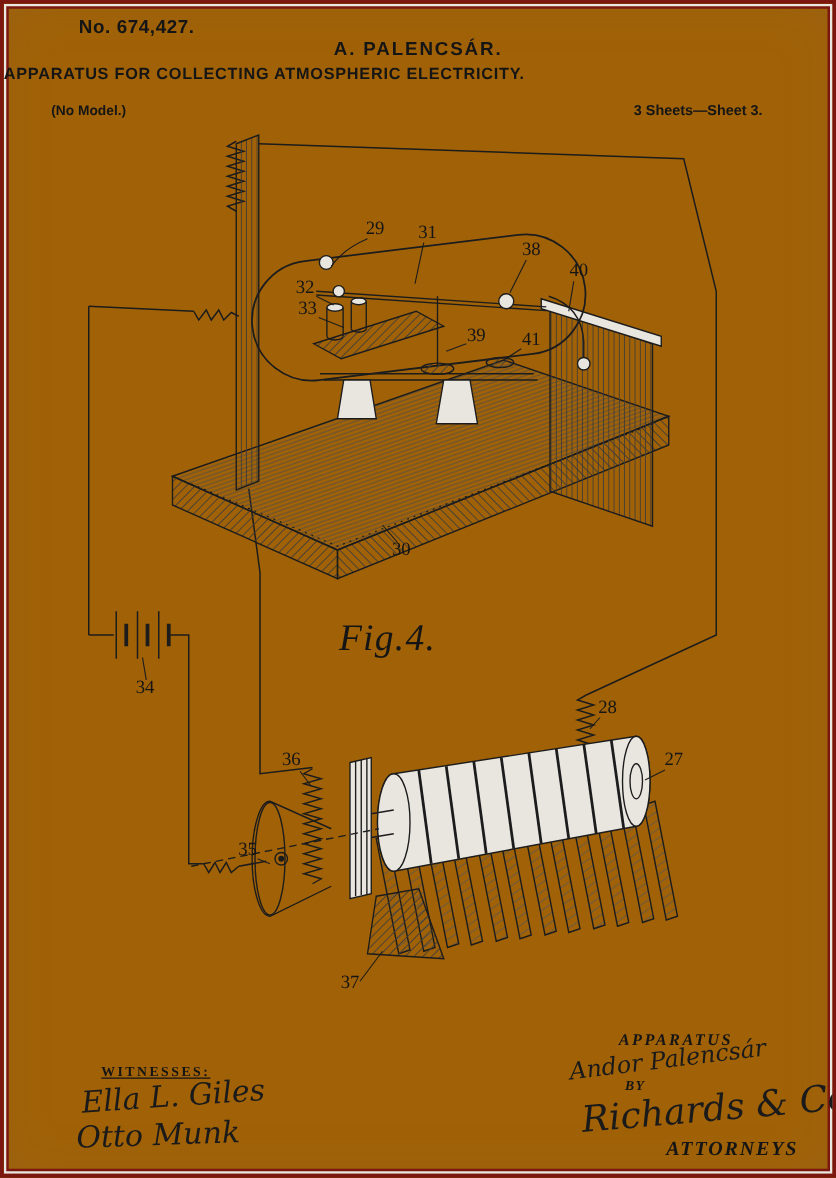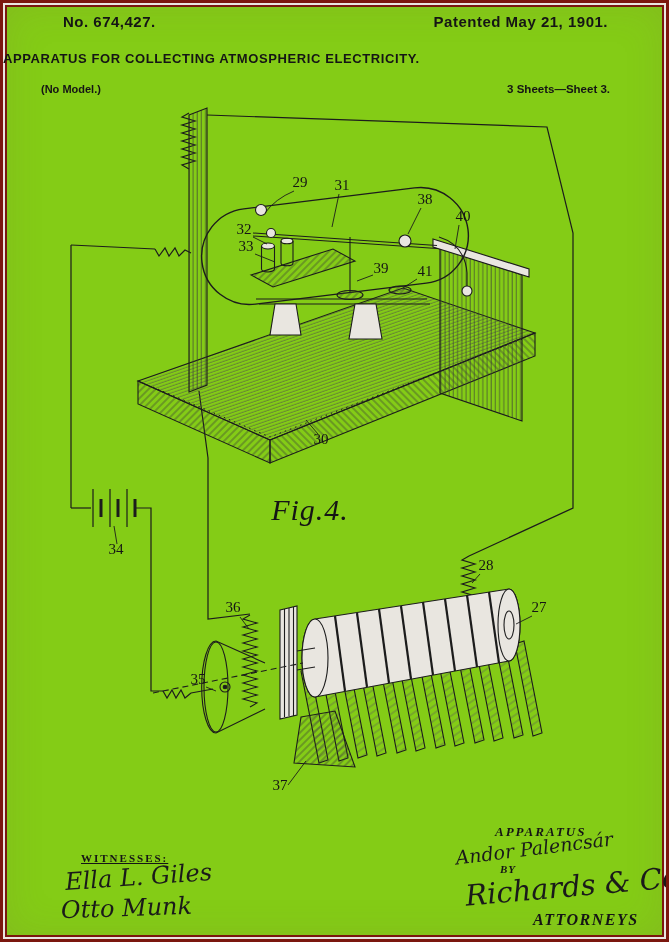--- a/index.html
+++ b/index.html
@@ -1,18 +1,18 @@
 <!DOCTYPE html>
 <html><head>
 <meta charset="utf-8">
 <style>
   html,body{margin:0;padding:0;background:#5a0f0a;}
   .page{
     position:relative; width:669px; height:942px; box-sizing:border-box;
-    background:#84cc16;
+    background:#a16207;
     border:3px solid #7b170e;
     box-shadow: inset 0 0 0 2px #e9e6e0, inset 0 0 0 4px #7b170e, inset 0 0 40px rgba(120,100,70,.18);
     font-family:"Liberation Sans", sans-serif;
     color:#151515; overflow:hidden;
   }
   .abs{position:absolute; white-space:nowrap;}
   .hdr{font-weight:bold;}
   .patent-number{left:60px; top:10px; font-size:15px; letter-spacing:.5px;}
   .patent-date{right:58px; top:10px; font-size:15px; letter-spacing:.5px;}
   .inventor-name{left:0; right:0; top:28px; text-align:center; font-size:15px; letter-spacing:1.5px;}
@@ -30,21 +30,21 @@
   .by-label{left:456px; top:860px; font-size:11px; font-weight:bold; font-style:italic; font-family:"Liberation Serif",serif; letter-spacing:1px;margin-left:41px;}
   .attorney-sig{left:462px; top:866px; font-size:29px; transform:rotate(-5deg);}
   .attorneys-label{left:530px; top:908px; font-size:16px; font-weight:bold; font-style:italic; letter-spacing:1.5px; font-family:"Liberation Serif",serif;}
 </style>
 </head>
 <body>
 
 <div class="page">
 
   <div class="abs hdr patent-number">No. 674,427.</div>
-  <div class="abs hdr patent-date">Patented May 21, 1901.</div>
+  <div class="abs hdr inventor-name">A. PALENCSÁR.</div>
   <div class="abs hdr doc-title">APPARATUS FOR COLLECTING ATMOSPHERIC ELECTRICITY.</div>
   <div class="abs hdr model-note">(No Model.)</div>
   <div class="abs hdr sheet-note">3 Sheets—Sheet 3.</div>
 
   <svg class="drawing-svg" width="669" height="942" viewBox="0 0 669 942">
     <defs>
       <pattern id="pGrain" width="6" height="3.2" patternUnits="userSpaceOnUse" patternTransform="rotate(-19)">
         <line x1="0" y1="1" x2="6" y2="1" stroke="#4a4a4a" stroke-width="0.6"></line>
       </pattern>
       <pattern id="pVert" width="4.2" height="6" patternUnits="userSpaceOnUse">

